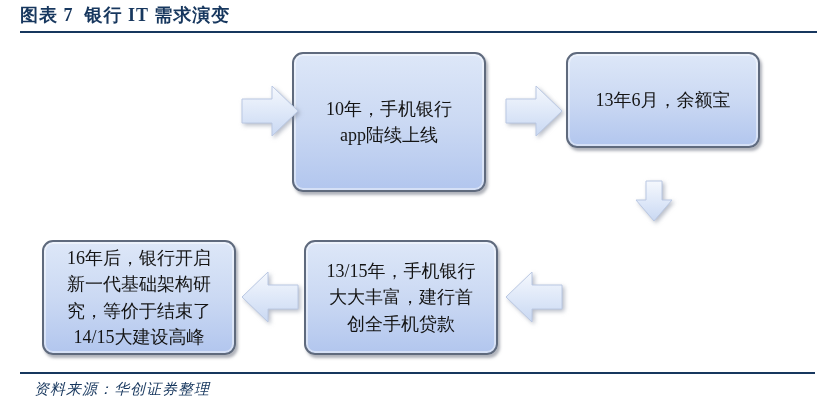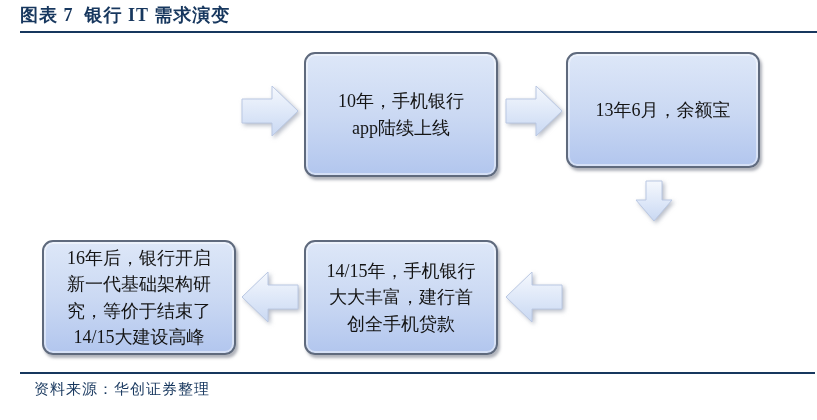--- a/index.html
+++ b/index.html
@@ -20,40 +20,40 @@
   .title-rule {
     position: absolute; left: 8px; top: 31px;
     width: 804px; height: 2px; background: #17375E;
   }
   .footer-rule {
     position: absolute; left: 8px; top: 372px;
     width: 795px; height: 2px; background: #17375E;
   }
   .source-note {
     position: absolute; left: 22px; top: 380px;
-    font-size: 15px; 
+    font-size: 15px; font-style: italic;
     color: #17375E; letter-spacing: 1px;
   }
   .flow-box {
     position: absolute;
     width: 194px; height: 115px;
     box-sizing: border-box;
     border: 2px solid #5f6a7d;
     border-radius: 11px;
     background: linear-gradient(180deg, #dde7f8 0%, #cbd9f3 50%, #b2c6ee 100%);
     box-shadow: 2px 3px 3px rgba(110,115,130,0.55), inset 0 0 0 2px rgba(255,255,255,0.45);
     display: flex; align-items: center; justify-content: center;
     text-align: center;
     font-size: 18px; line-height: 1.45; color: #141414;
     white-space: pre-line;
     padding: 2px 6px;
   }
   .pos-b1 { left: 30px;  top: 52px; height: 116px; }
-  .pos-b2 { left: 292px; top: 52px; height: 125px; }
-  .pos-b3 { left: 554px; top: 52px; height: 116px; }
+  .pos-b2 { left: 280px; top: 52px; height: 140px; }
+  .pos-b3 { left: 554px; top: 52px; height: 96px; }
   .pos-b4 { left: 554px; top: 240px; }
   .pos-b5 { left: 292px; top: 240px; }
   .pos-b6 { left: 30px;  top: 240px; }
   .arrow {
     position: absolute;
     filter: drop-shadow(2px 2.5px 2px rgba(125,135,155,0.55));
   }
   .pos-a1 { left: 228px; top: 84px; }
   .pos-a2 { left: 492px; top: 84px; }
   .pos-a3 { left: 622px; top: 179px; }
@@ -80,21 +80,21 @@
 
   <div class="flow-box pos-b2">
     <span>10年，手机银行
 app陆续上线</span>
   </div>
   <div class="flow-box pos-b3">
     <span>13年6月，余额宝</span>
   </div>
 
   <div class="flow-box pos-b5">
-    <span>14/15年，手机银行
+    <span>13/15年，手机银行
 大大丰富，建行首
 创全手机贷款</span>
   </div>
   <div class="flow-box pos-b6">
     <span>16年后，银行开启
 新一代基础架构研
 究，等价于结束了
 14/15大建设高峰</span>
   </div>
 

